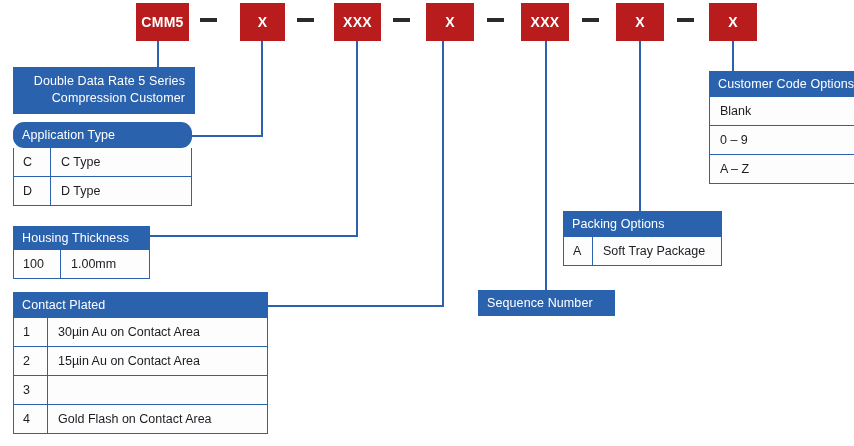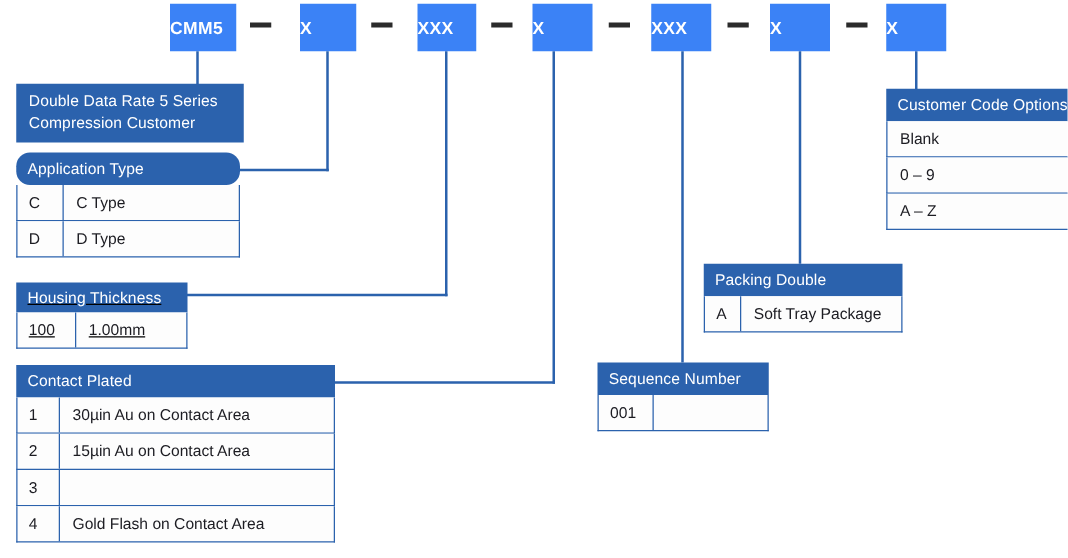--- a/index.html
+++ b/index.html
@@ -5,43 +5,43 @@
   html,body{margin:0;padding:0;background:#ffffff;}
   body{
     width:854px;height:446px;position:relative;overflow:hidden;
     font-family:"Liberation Sans","DejaVu Sans",sans-serif;
     -webkit-font-smoothing:antialiased;
   }
   #stage{position:absolute;left:0;top:0;width:854px;height:446px;}
 
   
   .code-box{
-    position:absolute;background:#3b82f6;color:#ffffff;
-    display:flex;align-items:center;justify-content:flex-start;
+    position:absolute;background:#b91c1c;color:#ffffff;
+    display:flex;align-items:center;justify-content:center;
     font-weight:bold;font-size:14px;letter-spacing:.3px;
     height:38px;top:3px;
   }
   .dash{
     position:absolute;top:18px;height:4px;width:17px;background:#2b2b2b;
   }
 
   
   .ln{position:absolute;background:#2B62AD;}
   .ln.v{width:2px;}
   .ln.h{height:2px;}
 
   
   .callout{position:absolute;}
   .cap{
     background:#2B62AD;color:#ffffff;font-size:12.5px;font-weight:normal;
     display:flex;align-items:center;padding:0 9px;box-sizing:border-box;
     letter-spacing:.1px;
   }
   .cap.two-line{
-    display:block;padding:6px 10px 7px 10px;line-height:17px;
+    display:block;padding:6px 10px 7px 10px;line-height:17px;text-align:right;
   }
   .trow{
     display:flex;background:#FDFDFD;box-sizing:border-box;
     border-left:1.6px solid #2B62AD;border-right:1.6px solid #2B62AD;
     border-bottom:1.6px solid #2B62AD;
     font-size:12.5px;color:#1c1c22;height:29px;align-items:center;
   }
   .tkey{
     box-sizing:border-box;display:flex;align-items:center;
     padding-left:9px;border-right:1.6px solid #2B62AD;height:100%;
@@ -124,21 +124,21 @@
     <div class="trow">
       <div class="tkey" style="width:37px;">C</div>
       <div class="tval">C Type</div>
     </div>
     <div class="trow">
       <div class="tkey" style="width:37px;">D</div>
       <div class="tval">D Type</div>
     </div>
   </div>
 
-  <div class="callout" style="left:13px;top:226px;width:137px;text-decoration:underline;">
+  <div class="callout" style="left:13px;top:226px;width:137px;">
     <div class="cap" style="height:24px;">Housing Thickness</div>
     <div class="trow">
       <div class="tkey" style="width:47px;">100</div>
       <div class="tval">1.00mm</div>
     </div>
   </div>
 
   <div class="callout" style="left:13px;top:292px;width:255px;">
     <div class="cap" style="height:26px;">Contact Plated</div>
     <div class="trow">
@@ -153,28 +153,24 @@
       <div class="tkey" style="width:34px;">3</div>
     </div>
     <div class="trow">
       <div class="tkey" style="width:34px;">4</div>
       <div class="tval">Gold Flash on Contact Area</div>
     </div>
   </div>
 
   <div class="callout" style="left:478px;top:290px;width:137px;">
     <div class="cap" style="height:26px;">Sequence Number</div>
-    <div class="trow">
-      <div class="tkey" style="width:44px;">001</div>
-      <div class="tval"></div>
-    </div>
   </div>
 
   <div class="callout" style="left:563px;top:211px;width:159px;">
-    <div class="cap" style="height:26px;">Packing Double</div>
+    <div class="cap" style="height:26px;">Packing Options</div>
     <div class="trow">
       <div class="tkey" style="width:29px;">A</div>
       <div class="tval">Soft Tray Package</div>
     </div>
   </div>
 
   <div class="callout" style="left:678px;top:71px;width:165px;padding-left:31px;">
     <div class="cap" style="height:26px;">Customer Code Options</div>
     <div class="trow">
       <div class="tsingle">Blank</div>

